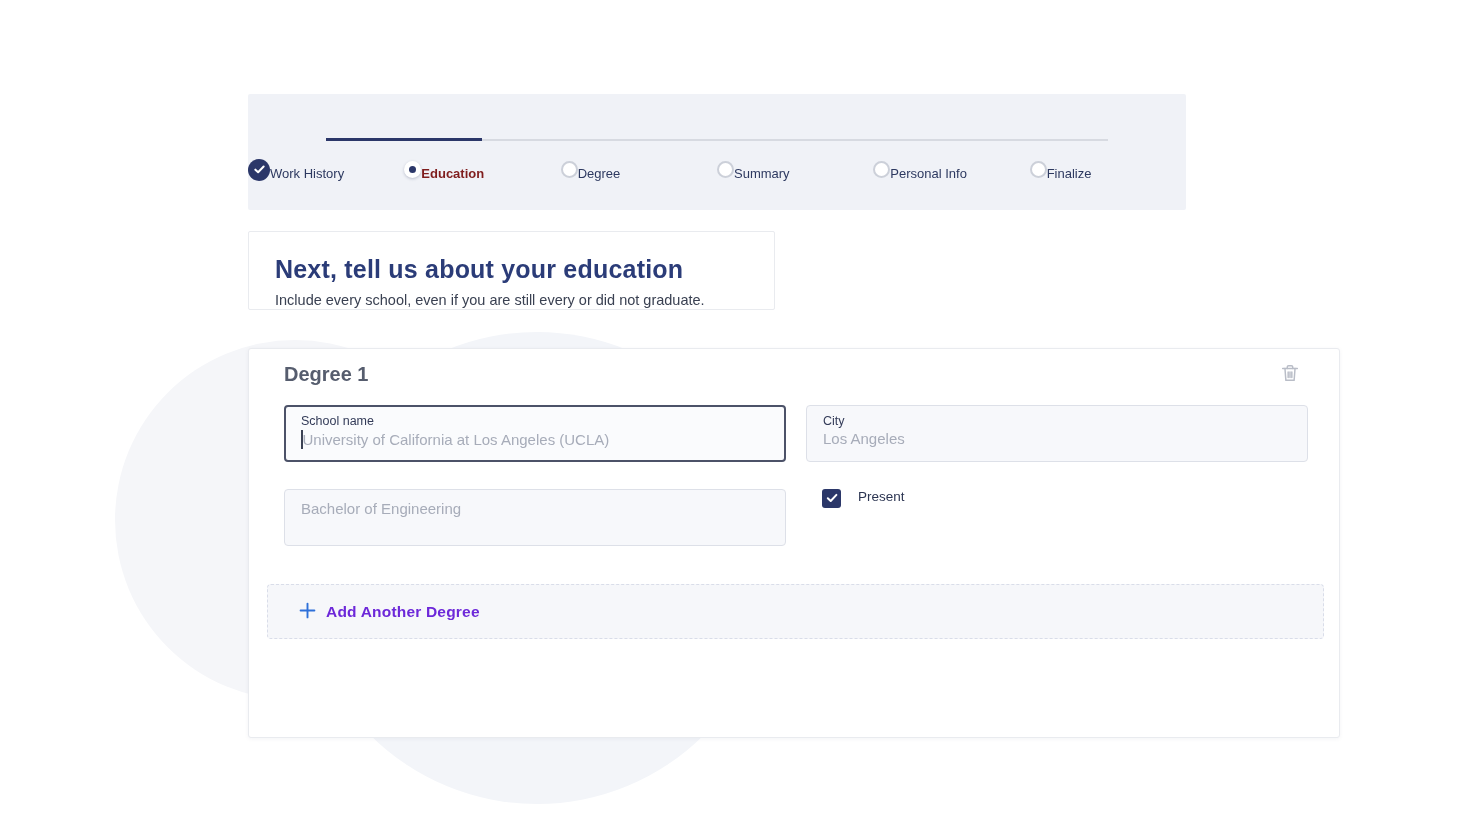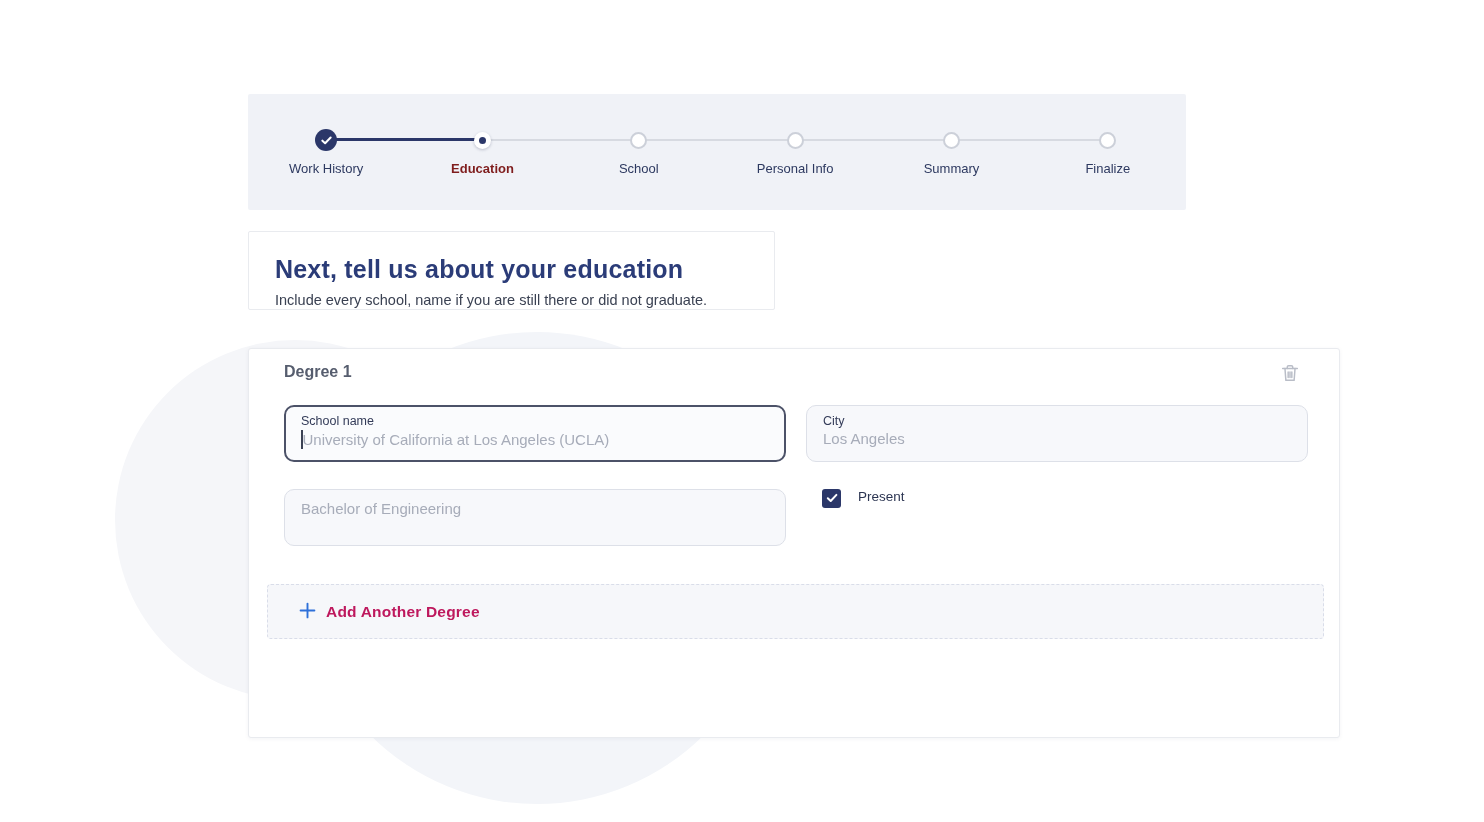--- a/index.html
+++ b/index.html
@@ -24,21 +24,21 @@
   }
   .stepper .line {
     position: absolute; top: 45px; left: 8.33%; right: 8.33%;
     height: 2px; background: #d7dae1;
   }
   .stepper .line-done {
     position: absolute; top: 44px; left: 8.33%; width: 16.67%;
     height: 3px; background: #2b3769;
   }
   .steps { position: absolute; inset: 0; display: flex; padding-top: 35px; }
-  .step { flex: 1; display: flex; flex-direction: column; align-items: center; cursor: pointer; }
+  .step { flex: 1; display: flex; align-items: center; cursor: pointer; }
   .dot-slot { height: 22px; display: flex; align-items: center; justify-content: center; z-index: 1; }
   .dot-completed {
     width: 22px; height: 22px; border-radius: 50%;
     background: #2b3769; display: flex; align-items: center; justify-content: center;
   }
   .dot-active {
     width: 17px; height: 17px; border-radius: 50%; background: #ffffff;
     box-shadow: 0 1px 3px rgba(30,40,80,.25);
     display: flex; align-items: center; justify-content: center;
   }
@@ -64,35 +64,35 @@
 
   
   .form-card {
     position: absolute; left: 248px; top: 348px; width: 1092px; height: 390px;
     background: #ffffff; border: 1px solid #e9ebef; border-radius: 3px;
     box-shadow: 0 1px 4px rgba(25,35,70,.05); z-index: 2;
   }
   .form-head { position: relative; height: 42px; }
   .degree-title {
     position: absolute; left: 35px; top: 14px;
-    font-size: 16px; font-weight: bold; color: #565d6e;
+    font-size: 20px; font-weight: bold; color: #565d6e;
   }
   .trash-btn {
     position: absolute; right: 36px; top: 11px; width: 26px; height: 26px;
     background: none; border: none; cursor: pointer; padding: 2px;
   }
 
   .form-grid {
     display: grid; grid-template-columns: 1fr 1fr;
     column-gap: 20px; row-gap: 27px;
     margin: 14px 31px 0 35px;
   }
   .field {
     height: 57px; background: #f7f8fb;
-    border: 1px solid #dde0e8; border-radius: 10px;
+    border: 1px solid #dde0e8; border-radius: 4px;
     padding: 8px 14px 0 16px; cursor: text;
   }
   .field.focused {
     border: 2px solid #4c5268; background: #fafbfd;
     padding: 7px 13px 0 15px;
   }
   .f-label { display: block; font-size: 12.5px; color: #333b58; }
   .input-row { display: flex; align-items: center; margin-top: 2px; }
   .caret { width: 1.5px; height: 19px; background: #3c4254; flex: 0 0 auto; }
   .f-input {
@@ -113,21 +113,21 @@
     display: flex; align-items: center; justify-content: center; cursor: pointer;
   }
   .present-label { margin-left: 17px; font-size: 13.5px; color: #2c3552; }
 
   .add-btn {
     margin: 38px 15px 0 18px; height: 55px; width: calc(100% - 33px);
     background: #f6f7fa; border: 1.5px dashed #d9dde9; border-radius: 4px;
     display: flex; align-items: center; padding-left: 31px; gap: 10px;
     cursor: pointer; font-family: "Liberation Sans", sans-serif;
   }
-  .add-btn-label { font-size: 15.5px; font-weight: bold; color: #be185d; letter-spacing: .2px; }
+  .add-btn-label { font-size: 15.5px; font-weight: bold; color: #6d28d9; letter-spacing: .2px; }
 </style>
 </head>
 <body>
 
 <div class="bg-circle bg-circle-a"></div>
 <div class="bg-circle bg-circle-b"></div>
 
 <div class="stepper">
   <div class="line"></div>
   <div class="line-done"></div>
@@ -147,46 +147,46 @@
         <span class="dot-active">
             <span class="inner"></span>
           </span>
       </div>
       <div class="step-label">Education</div>
     </div>
     <div class="step">
       <div class="dot-slot">
           <span class="dot-upcoming"></span>
         </div>
-      <div class="step-label">School</div>
+      <div class="step-label">Degree</div>
+    </div>
+    <div class="step">
+      <div class="dot-slot">
+          <span class="dot-upcoming"></span>
+        </div>
+      <div class="step-label">Summary</div>
     </div>
     <div class="step">
       <div class="dot-slot">
           <span class="dot-upcoming"></span>
         </div>
       <div class="step-label">Personal Info</div>
-    </div>
-    <div class="step">
-      <div class="dot-slot">
-          <span class="dot-upcoming"></span>
-        </div>
-      <div class="step-label">Summary</div>
     </div>
     <div class="step">
       <div class="dot-slot">
           <span class="dot-upcoming"></span>
         </div>
       <div class="step-label">Finalize</div>
     </div>
   </div>
 </div>
 
 <div class="intro-card">
   <div class="intro-title">Next, tell us about your education</div>
-  <div class="intro-sub">Include every school, name if you are still there or did not graduate.</div>
+  <div class="intro-sub">Include every school, even if you are still every or did not graduate.</div>
 </div>
 
 <div class="form-card">
   <div class="form-head">
     <div class="degree-title">Degree 1</div>
     <button class="trash-btn">
       <span>
         <svg width="22" height="22" viewBox="0 0 24 24" fill="none" stroke="#b9bdc7" stroke-width="1.6" stroke-linecap="round" stroke-linejoin="round">
           <path d="M4 7h16"></path>
             <path d="M9 7V5.5A1.5 1.5 0 0 1 10.5 4h3A1.5 1.5 0 0 1 15 5.5V7"></path>

